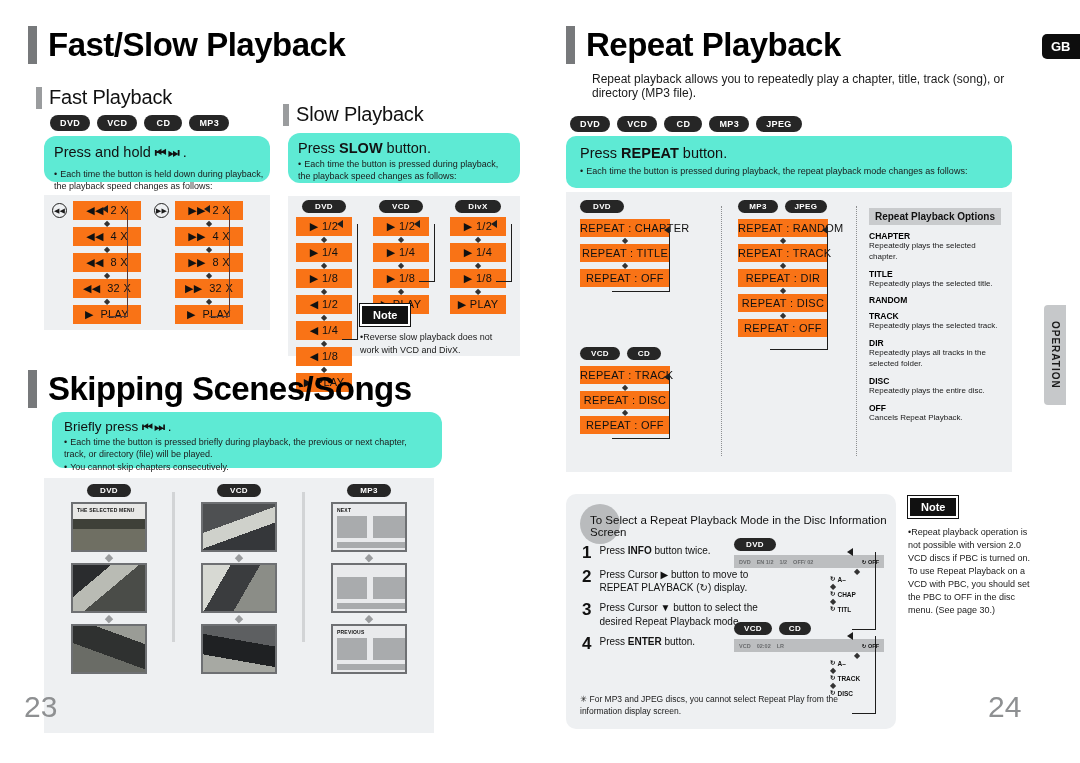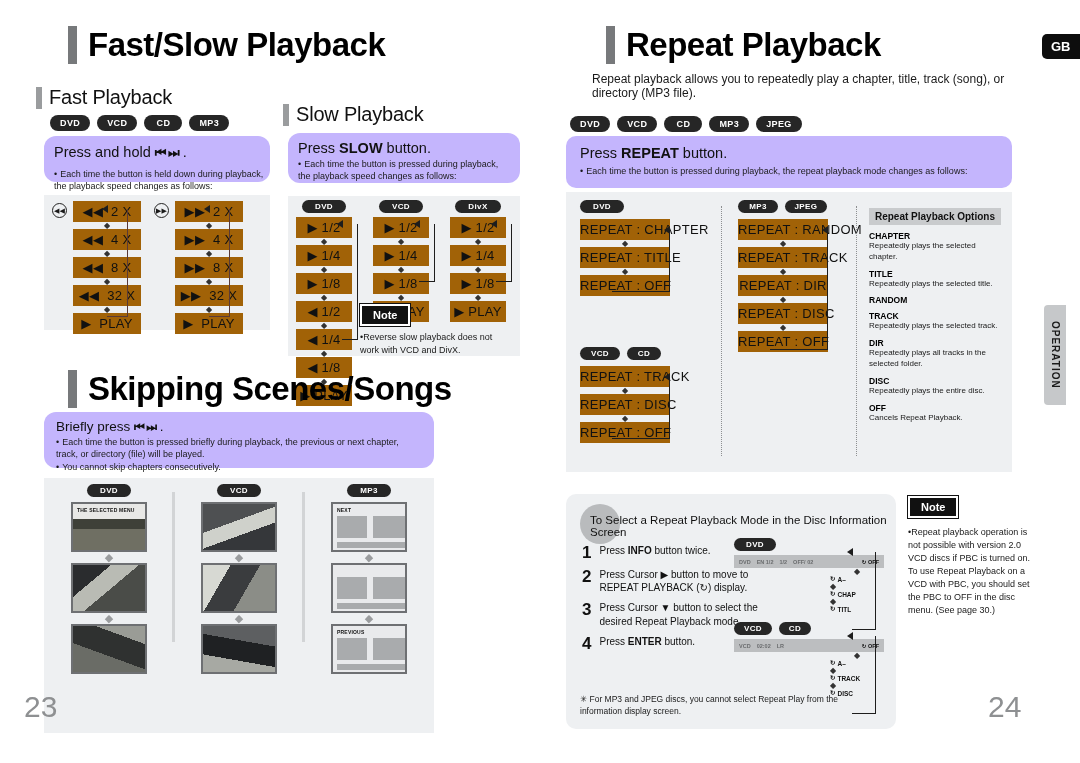--- a/index.html
+++ b/index.html
@@ -7,47 +7,47 @@
     width: 1080px; height: 763px;
     background: #ffffff;
     font-family: "Liberation Sans", sans-serif;
     color: #1a1a1a;
     position: relative;
     overflow: hidden;
   }
   .page { position: absolute; }
 
   
-  .h1-wrap { display: flex; align-items: center; gap: 11px; margin-left: 40px; }
+  .h1-wrap { display: flex; align-items: center; gap: 11px; }
   .h1-bar { width: 9px; height: 38px; background: #77797b; }
   .h1 { font-size: 33px; font-weight: bold; letter-spacing: -0.5px; color: #000; }
   .h2-wrap { display: flex; align-items: center; gap: 7px; }
   .h2-bar { width: 6px; height: 22px; background: #9a9c9e; }
   .h2 { font-size: 20px; color: #111; letter-spacing: -0.2px; }
 
   
   .chips { display: flex; gap: 7px; }
   .chip {
     background: #262626; color: #fff; border-radius: 50%/50%;
     font-size: 9px; font-weight: bold; letter-spacing: .4px;
     padding: 3px 10px; border-radius: 20px; text-align: center;
     min-width: 38px;
   }
   .chip.sm { font-size: 8px; padding: 2px 8px; min-width: 30px; }
 
   
-  .panel { background: #c4b5fd; border-radius: 12px; }
+  .panel { background: #5eead4; border-radius: 12px; }
   .panel-title { font-size: 14.5px; color: #111; }
   .panel-title b { font-weight: bold; }
   .bullet { font-size: 9px; line-height: 1.35; color: #1a1a1a; }
   .bullet .dot { margin-right: 3px; }
 
   
   .step {
-    background: #a16207; font-size: 13px; color: #111;
+    background: #f97316; font-size: 11px; color: #111;
     text-align: center; padding: 3px 0; letter-spacing: .3px;
     white-space: nowrap;
   }
   .arrow-d { text-align: center; font-size: 8px; color: #333; line-height: 7px; }
   .flowcol { display: flex; flex-direction: column; }
 
   
   .loop {
     position: absolute; border: 1.6px solid #1d1d1d;
     border-left: none; border-top: none;
@@ -263,21 +263,21 @@
   </div>
 </div>
 
 <div class="page" style="left:28px; top:370px;">
   <div class="h1-wrap">
     <div class="h1-bar"></div>
     <div class="h1">Skipping Scenes/Songs</div>
   </div>
 </div>
 
-<div class="page panel" style="left:44px; top:412px; width:390px; height:56px;">
+<div class="page panel" style="left:52px; top:412px; width:390px; height:56px;">
   <div style="padding:7px 0 0 12px;">
     <div class="panel-title" style="font-size:13.5px;">
       <span>Briefly press </span><b style="font-size:12px;letter-spacing:-1px;">⏮ ⏭</b><span> .</span>
     </div>
     <div class="bullet" style="margin-top:2px; width:366px;"><span class="dot">•</span><span>Each time the button is pressed briefly during playback, the previous or next chapter, track, or directory (file) will be played.</span></div>
     <div class="bullet" style="margin-top:1px;"><span class="dot">•</span><span>You cannot skip chapters consecutively.</span></div>
   </div>
 </div>
 
 <div class="page" style="left:44px; top:478px; width:390px; height:255px; background:#eef0f2;">

